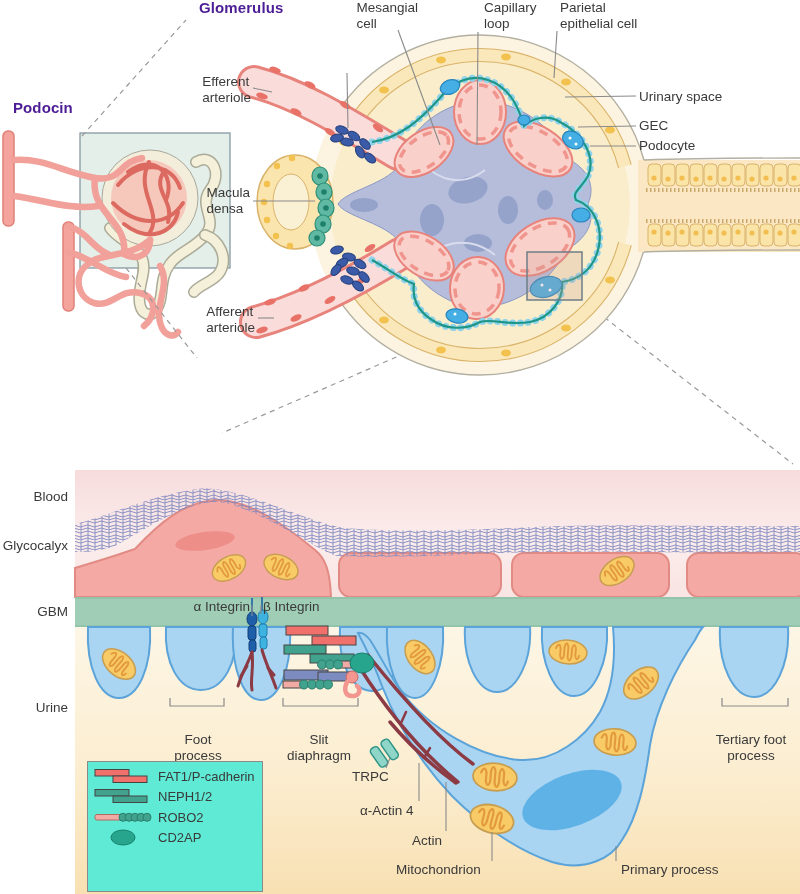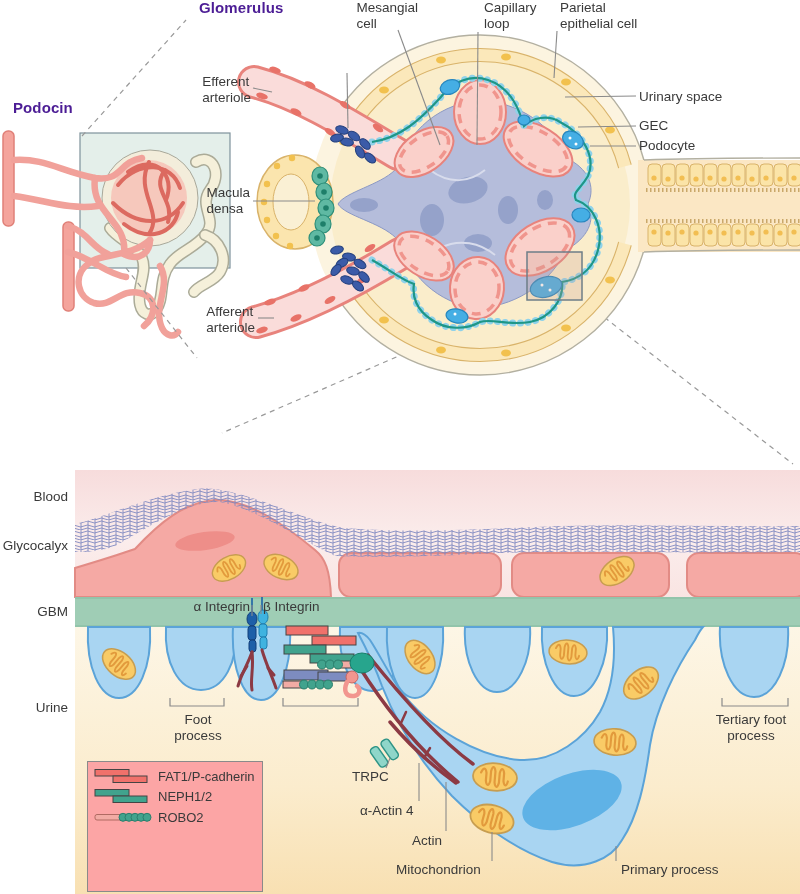--- a/index.html
+++ b/index.html
@@ -2,23 +2,23 @@
 <html><head>
 <meta charset="utf-8">
 <style>
   html,body{margin:0;padding:0;background:#fff;}
   .stage{position:relative;width:800px;height:894px;background:#ffffff;overflow:hidden;
          font-family:"Liberation Sans",sans-serif;}
   .art{position:absolute;left:0;top:0;}
   .lbl{position:absolute;font-size:13.5px;line-height:15.5px;color:#3a3a3a;white-space:nowrap;}
   .lbl span{display:block;}
   .r{text-align:left;}
-  .c{text-align:center;white-space:normal;}
+  .c{text-align:center;white-space:normal;margin-top:20px;}
   .ttl{font-weight:bold;font-size:15px;color:#4c1d95;letter-spacing:.1px;}
-  .legend{position:absolute;left:87px;top:761px;width:176px;height:131px;background:#fca5a5;
+  .legend{position:absolute;left:87px;top:761px;width:176px;height:131px;background:#5eead4;
           border:1.4px solid #8a8a8a;box-sizing:border-box;padding-top:4px;}
   .legend-row{display:flex;align-items:center;height:20.5px;}
   .legend-icon{width:70px;flex:0 0 70px;display:flex;justify-content:flex-start;padding-left:5px;box-sizing:border-box;}
   .legend-label{font-size:13px;color:#3a3a3a;}
 </style>
 </head>
 <body>
 
 <div class="stage">
 
@@ -483,20 +483,24 @@
 <div class="lbl r" style="right:732px;top:604px">GBM</div>
 <div class="lbl r" style="right:732px;top:700px">Urine</div>
 
 <div class="lbl r" style="right:550px;top:599px">α Integrin</div>
 <div class="lbl" style="left:263px;top:599px">β Integrin</div>
 
 <div class="lbl c" style="left:162px;top:712px;width:72px">
   <span>Foot</span>
   <span>process</span>
 </div>
+<div class="lbl c" style="left:272px;top:712px;width:94px">
+  <span>Slit</span>
+  <span>diaphragm</span>
+</div>
 <div class="lbl c" style="left:708px;top:712px;width:86px">
   <span>Tertiary foot</span>
   <span>process</span>
 </div>
 <div class="lbl" style="left:352px;top:769px">TRPC</div>
 <div class="lbl" style="left:360px;top:803px">α-Actin 4</div>
 <div class="lbl" style="left:412px;top:833px">Actin</div>
 <div class="lbl" style="left:396px;top:862px">Mitochondrion</div>
 <div class="lbl" style="left:621px;top:862px">Primary process</div>
 
@@ -527,15 +531,23 @@
           <circle cx="30" cy="8.3" r="4"></circle>
               <circle cx="36" cy="8.3" r="4"></circle>
               <circle cx="42" cy="8.3" r="4"></circle>
               <circle cx="48" cy="8.3" r="4"></circle>
               <circle cx="54" cy="8.3" r="4"></circle>
         </g>
       </svg>
     </span>
     <span class="legend-label">ROBO2</span>
   </div>
+  <div class="legend-row">
+    <span class="legend-icon">
+      <svg width="62" height="17" viewBox="0 0 62 17">
+        <ellipse cx="30" cy="8.5" rx="12" ry="7.5" stroke="#17806c" fill="#27a58d"></ellipse>
+      </svg>
+    </span>
+    <span class="legend-label">CD2AP</span>
+  </div>
 </div>
 
 </div>
 
 </body></html>

